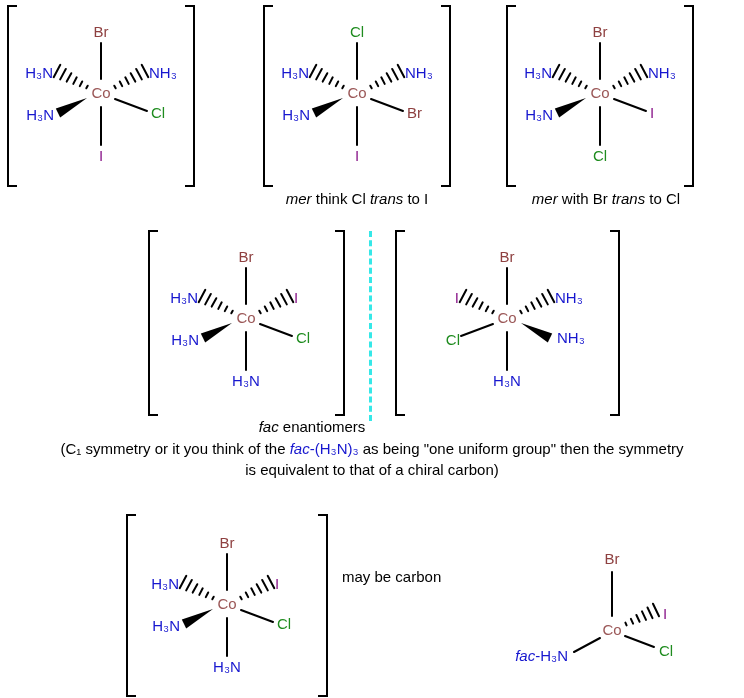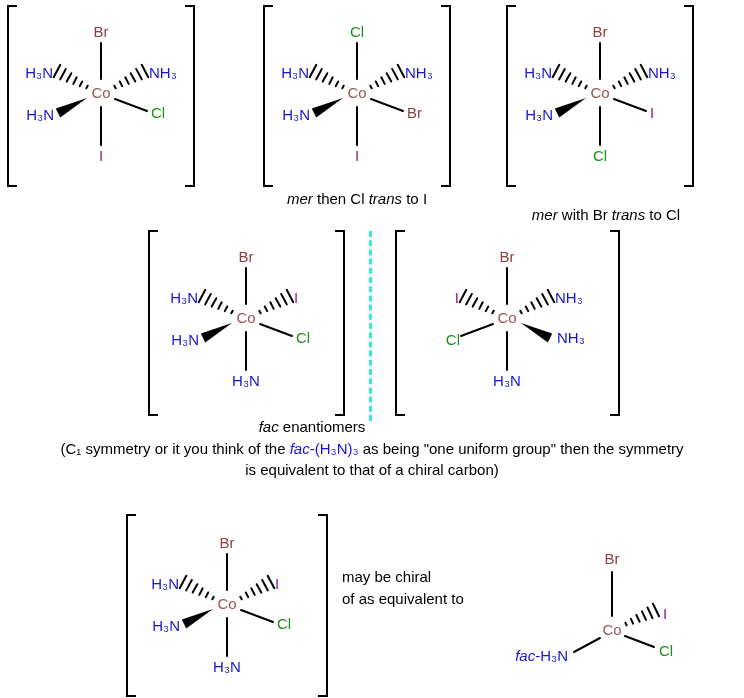--- a/index.html
+++ b/index.html
@@ -84,23 +84,23 @@
       <text class="atom" x="46" y="73" text-anchor="end" fill="#1717cf" style="color: rgb(23, 23, 207);">H₃N</text>
       <text class="atom" x="142" y="73" text-anchor="start" fill="#1717cf" style="color: rgb(23, 23, 207);">NH₃</text>
       <text class="atom" x="94" y="93" text-anchor="middle" fill="#9a5656" style="color: rgb(154, 86, 86);">Co</text>
       <text class="atom" x="47" y="115" text-anchor="end" fill="#1717cf" style="color: rgb(23, 23, 207);">H₃N</text>
       <text class="atom" x="144" y="113" text-anchor="start" fill="#8b1a8b" style="color: rgb(139, 26, 139);">I</text>
       <text class="atom" x="94" y="156" text-anchor="middle" fill="#1f8c1f" style="color: rgb(31, 140, 31);">Cl</text>
     </svg>
   </div>
 
 
-  <div class="caption" style="left:263px;top:190px;width:188px;"><i>mer</i><span> then Cl </span><i>trans</i><span> to I</span></div>
+  <div class="caption" style="left:263px;top:190px;width:188px;"><i>mer</i><span> think Cl </span><i>trans</i><span> to I</span></div>
 
-  <div class="caption" style="left:512px;top:206px;width:188px;"><i>mer</i><span> with Br </span><i>trans</i><span> to Cl</span></div>
+  <div class="caption" style="left:512px;top:190px;width:188px;"><i>mer</i><span> with Br </span><i>trans</i><span> to Cl</span></div>
 
   <div class="group" style="left:148px;top:230px;width:197px;height:186px;">
     <div class="bracket left"></div>
     <div class="bracket right"></div>
     <svg width="197" height="186">
       <use href="#octa" transform="translate(98,88)"></use>
       <text class="atom" x="98" y="32" text-anchor="middle" fill="#8e4040" style="color: rgb(142, 64, 64);">Br</text>
       <text class="atom" x="50" y="73" text-anchor="end" fill="#1717cf" style="color: rgb(23, 23, 207);">H₃N</text>
       <text class="atom" x="146" y="73" text-anchor="start" fill="#8b1a8b" style="color: rgb(139, 26, 139);">I</text>
       <text class="atom" x="98" y="93" text-anchor="middle" fill="#9a5656" style="color: rgb(154, 86, 86);">Co</text>
@@ -142,22 +142,21 @@
       <text class="atom" x="53" y="75" text-anchor="end" fill="#1717cf" style="color: rgb(23, 23, 207);">H₃N</text>
       <text class="atom" x="149" y="75" text-anchor="start" fill="#8b1a8b" style="color: rgb(139, 26, 139);">I</text>
       <text class="atom" x="101" y="95" text-anchor="middle" fill="#9a5656" style="color: rgb(154, 86, 86);">Co</text>
       <text class="atom" x="54" y="117" text-anchor="end" fill="#1717cf" style="color: rgb(23, 23, 207);">H₃N</text>
       <text class="atom" x="151" y="115" text-anchor="start" fill="#1f8c1f" style="color: rgb(31, 140, 31);">Cl</text>
       <text class="atom" x="101" y="158" text-anchor="middle" fill="#1717cf" style="color: rgb(23, 23, 207);">H₃N</text>
     </svg>
   </div>
 
   <div class="equiv" style="left:342px;top:566px;">
-    <div>may be chiral</div>
-    <div>of as equivalent to</div>
+    <div>may be carbon</div>
   </div>
 
   <div class="group" style="left:492px;top:520px;width:240px;height:170px;">
     <svg width="240" height="170">
       <g stroke="#000" stroke-width="2" stroke-linecap="round">
         <line x1="120" y1="96" x2="120" y2="52"></line>
         <line x1="133" y1="116" x2="162" y2="127"></line>
         <line x1="108" y1="118" x2="82" y2="132"></line>
         <line x1="134.6" y1="105.4" x2="133.4" y2="102.6"></line>
         <line x1="141.1" y1="103.6" x2="138.9" y2="98.8"></line>

